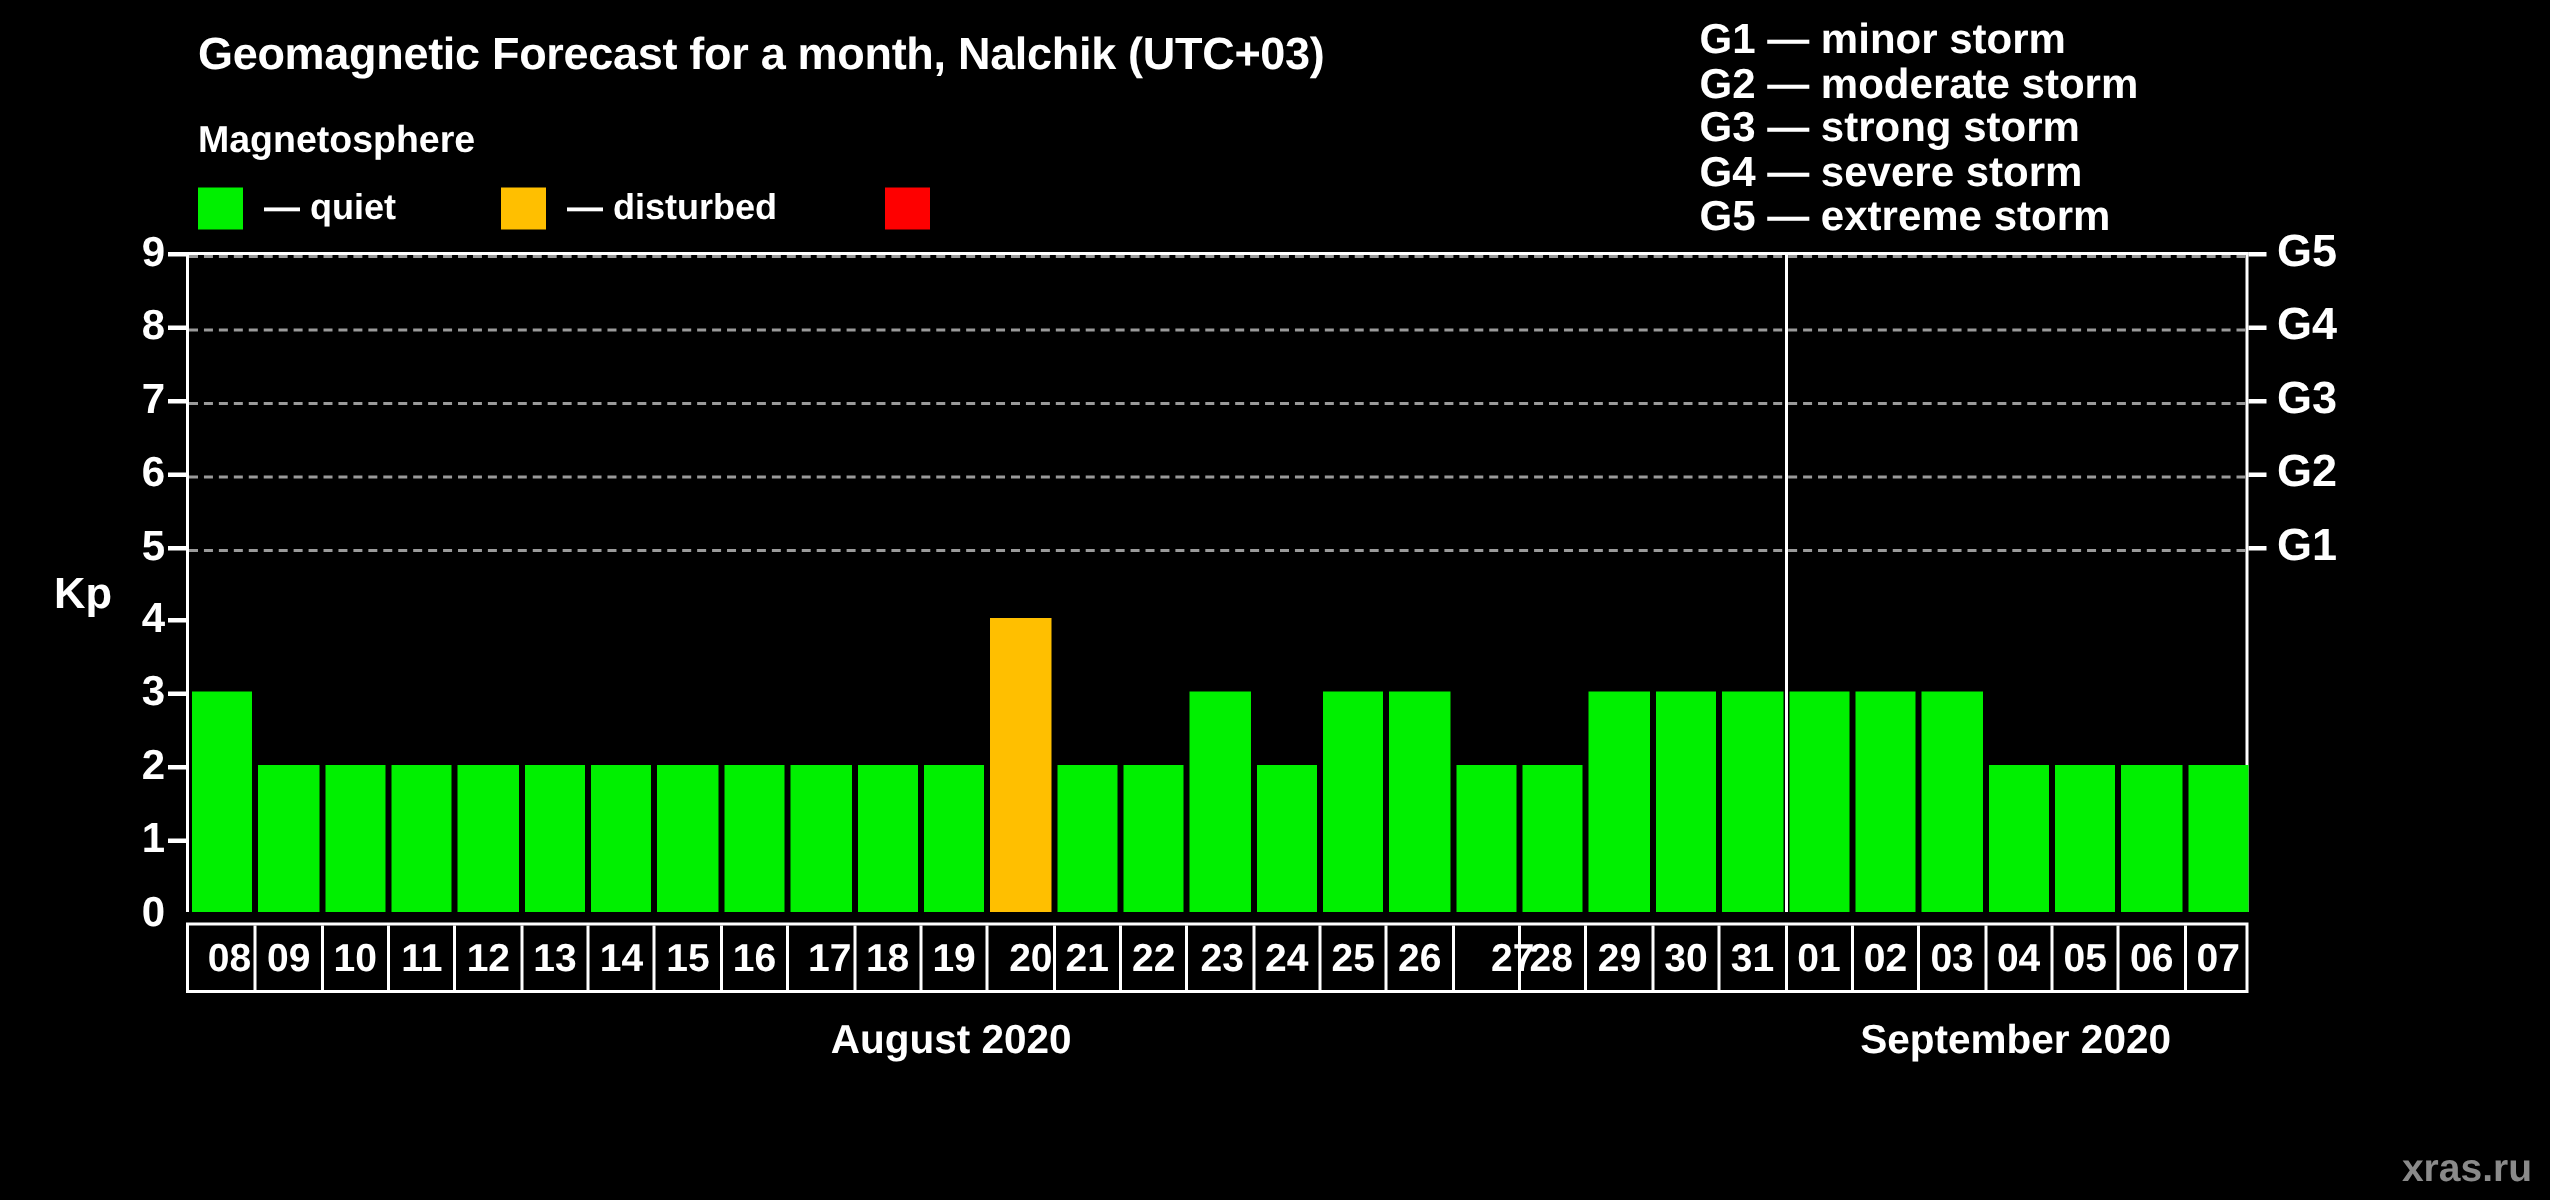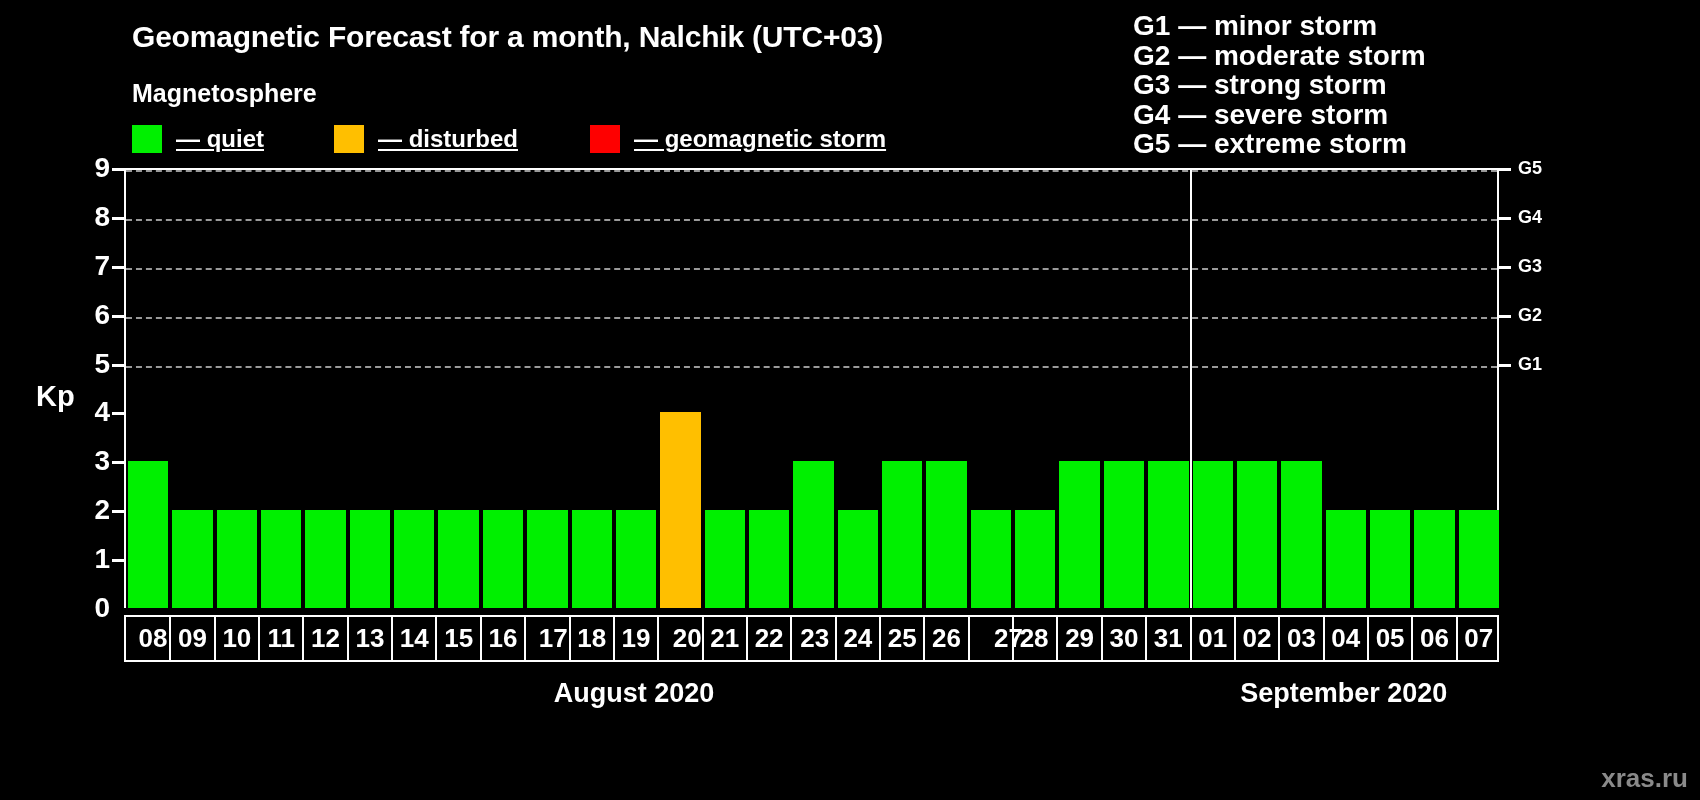--- a/index.html
+++ b/index.html
@@ -36,21 +36,20 @@
     font-weight: bold;
     white-space: nowrap;
   }
   #legend-row {
     position: absolute;
     left: 132px;
     top: 124px;
     display: flex;
     align-items: center;
     height: 30px;
-    text-decoration: underline;
   }
   .legend-item {
     display: flex;
     align-items: center;
     white-space: nowrap;
   }
   .legend-swatch {
     width: 30px;
     height: 28px;
     display: inline-block;
@@ -124,21 +123,21 @@
     width: 32px;
     text-align: right;
     font-size: 28px;
     font-weight: bold;
     transform: translateY(-50%);
     line-height: 1;
   }
   .glab {
     position: absolute;
     left: 1518px;
-    font-size: 18px;
+    font-size: 30px;
     font-weight: bold;
     transform: translateY(-50%);
     line-height: 1;
   }
   #kp-axis-title {
     position: absolute;
     left: 36px;
     top: 380px;
     font-size: 29px;
     font-weight: bold;
@@ -226,21 +225,20 @@
     <span class="legend-text">— quiet</span>
   </div>
   <span class="legend-gap-1"></span>
   <div class="legend-item">
     <span class="legend-swatch" style="background:#ffbf00"></span>
     <span class="legend-text">— disturbed</span>
   </div>
   <span class="legend-gap-2"></span>
   <div class="legend-item">
     <span class="legend-swatch" style="background:#fe0000"></span>
-    <span class="legend-text">— geomagnetic storm</span>
   </div>
 </div>
 
 <div id="gscale-key">
   <div class="gscale-line">G1 — minor storm</div>
   <div class="gscale-line">G2 — moderate storm</div>
   <div class="gscale-line">G3 — strong storm</div>
   <div class="gscale-line">G4 — severe storm</div>
   <div class="gscale-line">G5 — extreme storm</div>
 </div>

